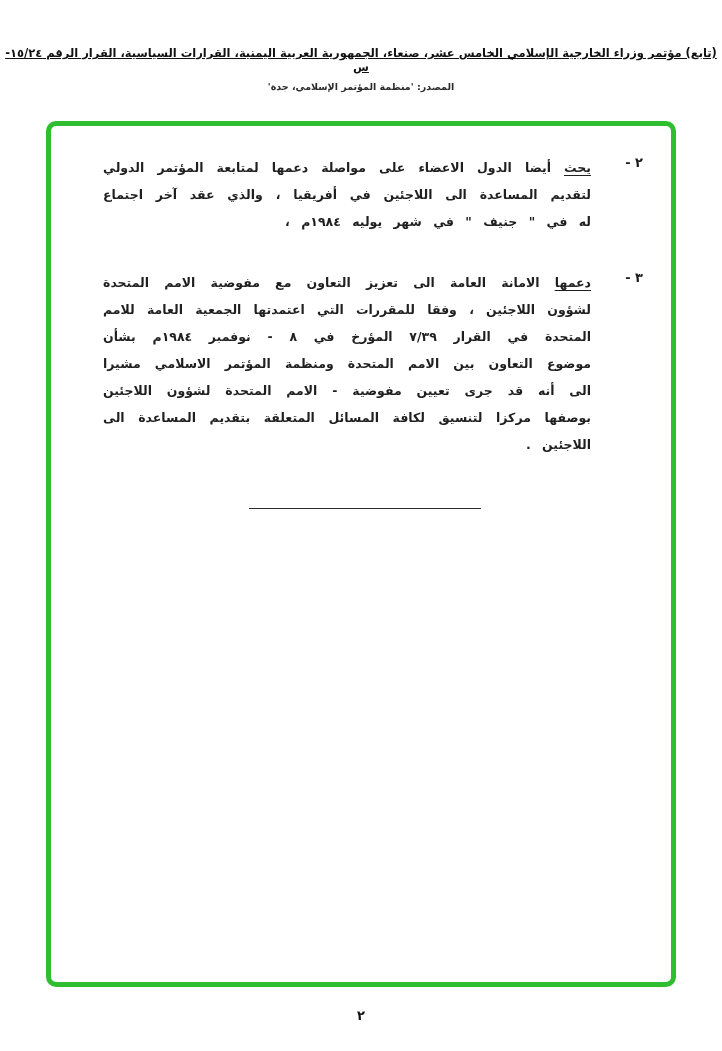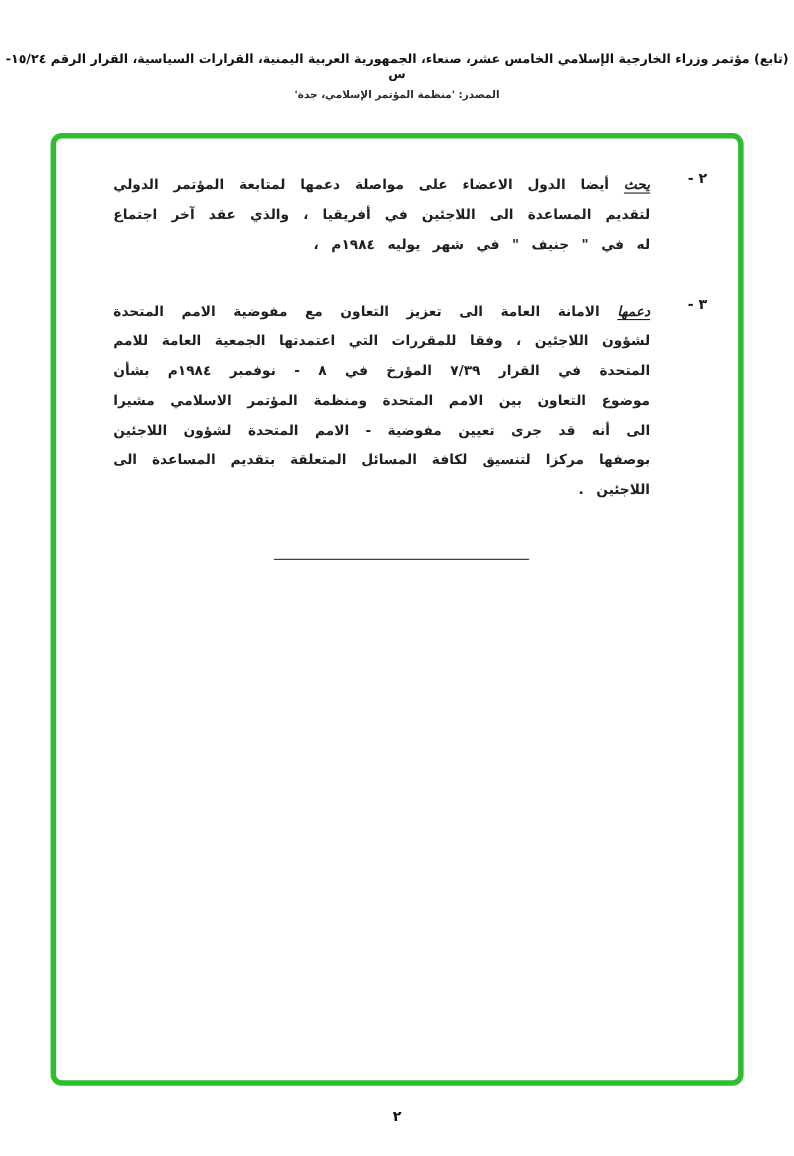--- a/index.html
+++ b/index.html
@@ -22,20 +22,21 @@
     left: 0;
     right: 0;
     text-align: center;
     direction: rtl;
     color: #111111;
   }
   .header-line1 {
     font-size: 11.5px;
     font-weight: bold;
     letter-spacing: 0.2px;
+    text-decoration: underline;
   }
   .header-line2 {
     font-size: 9.5px;
     font-weight: bold;
     color: #2a2a2a;
     margin-top: 7px;
   }
   .doc-box {
     position: absolute;
     left: 46px;
@@ -75,21 +76,20 @@
     font-size: 12.5px;
     font-weight: bold;
     color: #1f1f1f;
     line-height: 27px;
     word-spacing: 7px;
     letter-spacing: 0.3px;
   }
   .lead-word {
     text-decoration: underline;
     text-underline-offset: 3px;
-    font-style: italic;
   }
   .divider {
     position: absolute;
     top: 382px;
     left: 198px;
     width: 232px;
     height: 0;
     border-top: 1.5px solid #2b2b2b;
   }
   .page-number {

